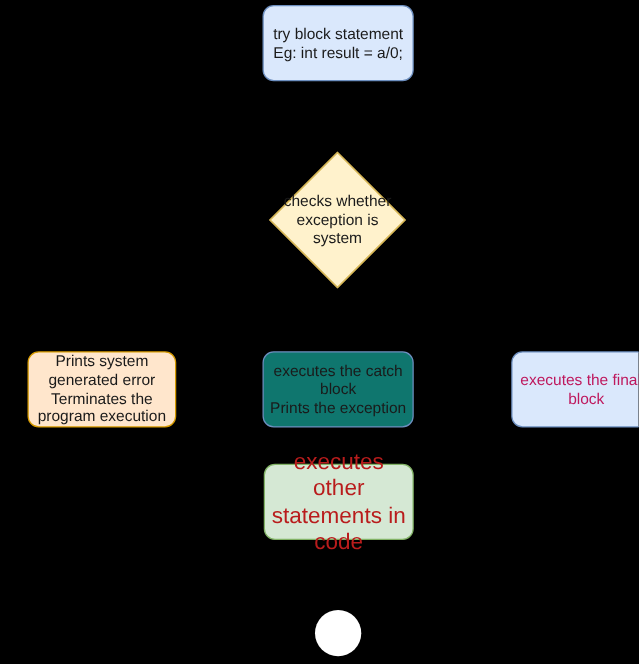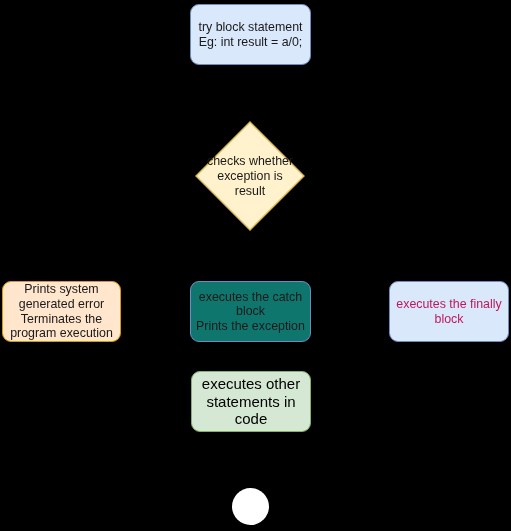--- a/index.html
+++ b/index.html
@@ -18,20 +18,21 @@
   }
   .node {
     position: absolute;
     box-sizing: border-box;
     display: flex;
     align-items: center;
     justify-content: center;
     text-align: center;
     line-height: 1.18;
     white-space: pre-line;
+    margin-left: 20px;
   }
   .rounded-box {
     border-radius: 9px;
     border-width: 1px;
     border-style: solid;
   }
   .node-text {
     display: block;
     width: 100%;
     white-space: pre-line;
@@ -113,22 +114,22 @@
   }
 
   
   #node-other {
     left: 191px;
     top: 371px;
     width: 120px;
     height: 61px;
     background: #d5e8d4;
     border-color: #82b366;
-    color: #000000;
-    font-size: 15px;
+    color: #b91c1c;
+    font-size: 18px;
   }
 
   
   #node-end {
     left: 232px;
     top: 488px;
     width: 37px;
     height: 37px;
     border-radius: 50%;
     background: #ffffff;
@@ -143,21 +144,21 @@
     <span class="node-text">try block statement
 Eg: int result = a/0;</span>
   </div>
 
   <div class="node" id="node-decision">
     <svg class="diamond-shape" viewBox="0 0 110 110" preserveAspectRatio="none">
       <polygon points="55,1 109,55 55,109 1,55" fill="#fff2cc" stroke="#d6b656" stroke-width="1.4"></polygon>
     </svg>
     <span class="diamond-label">checks whether
 exception is
-result</span>
+system</span>
   </div>
 
   <div class="node rounded-box" id="node-error">
     <span class="node-text">Prints system
 generated error
 Terminates the
 program execution</span>
   </div>
 
   <div class="node rounded-box" id="node-catch">

